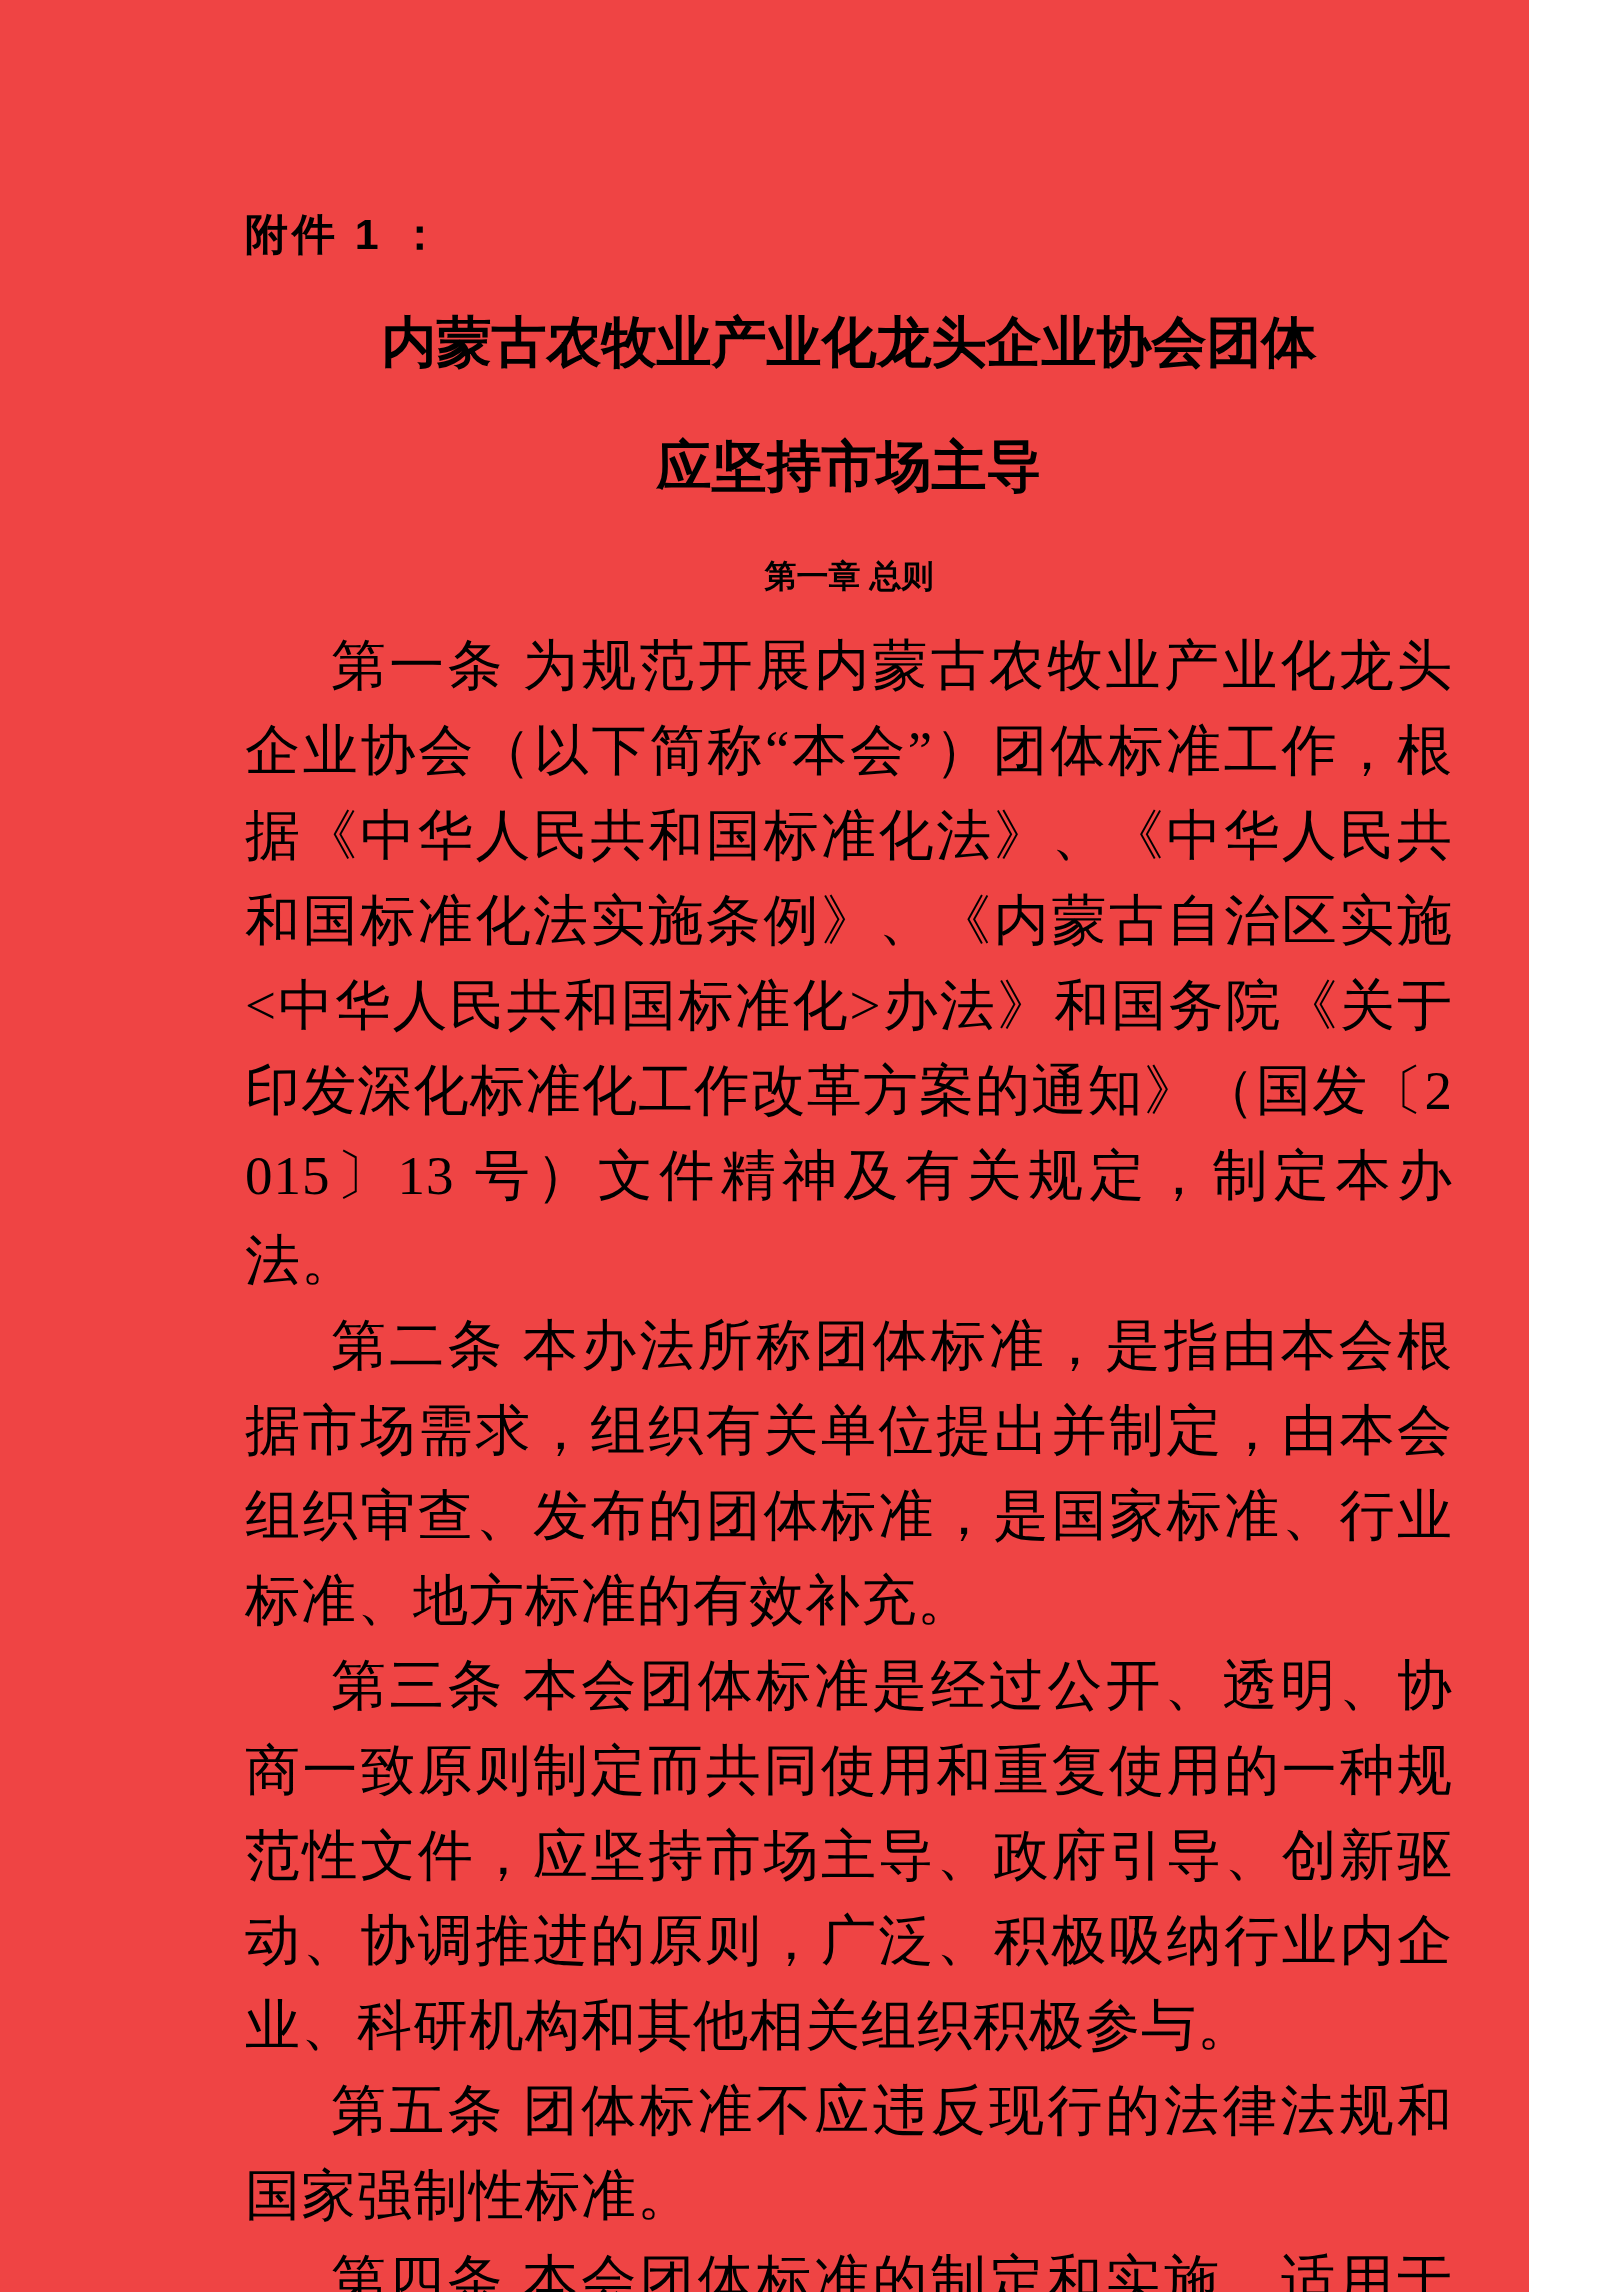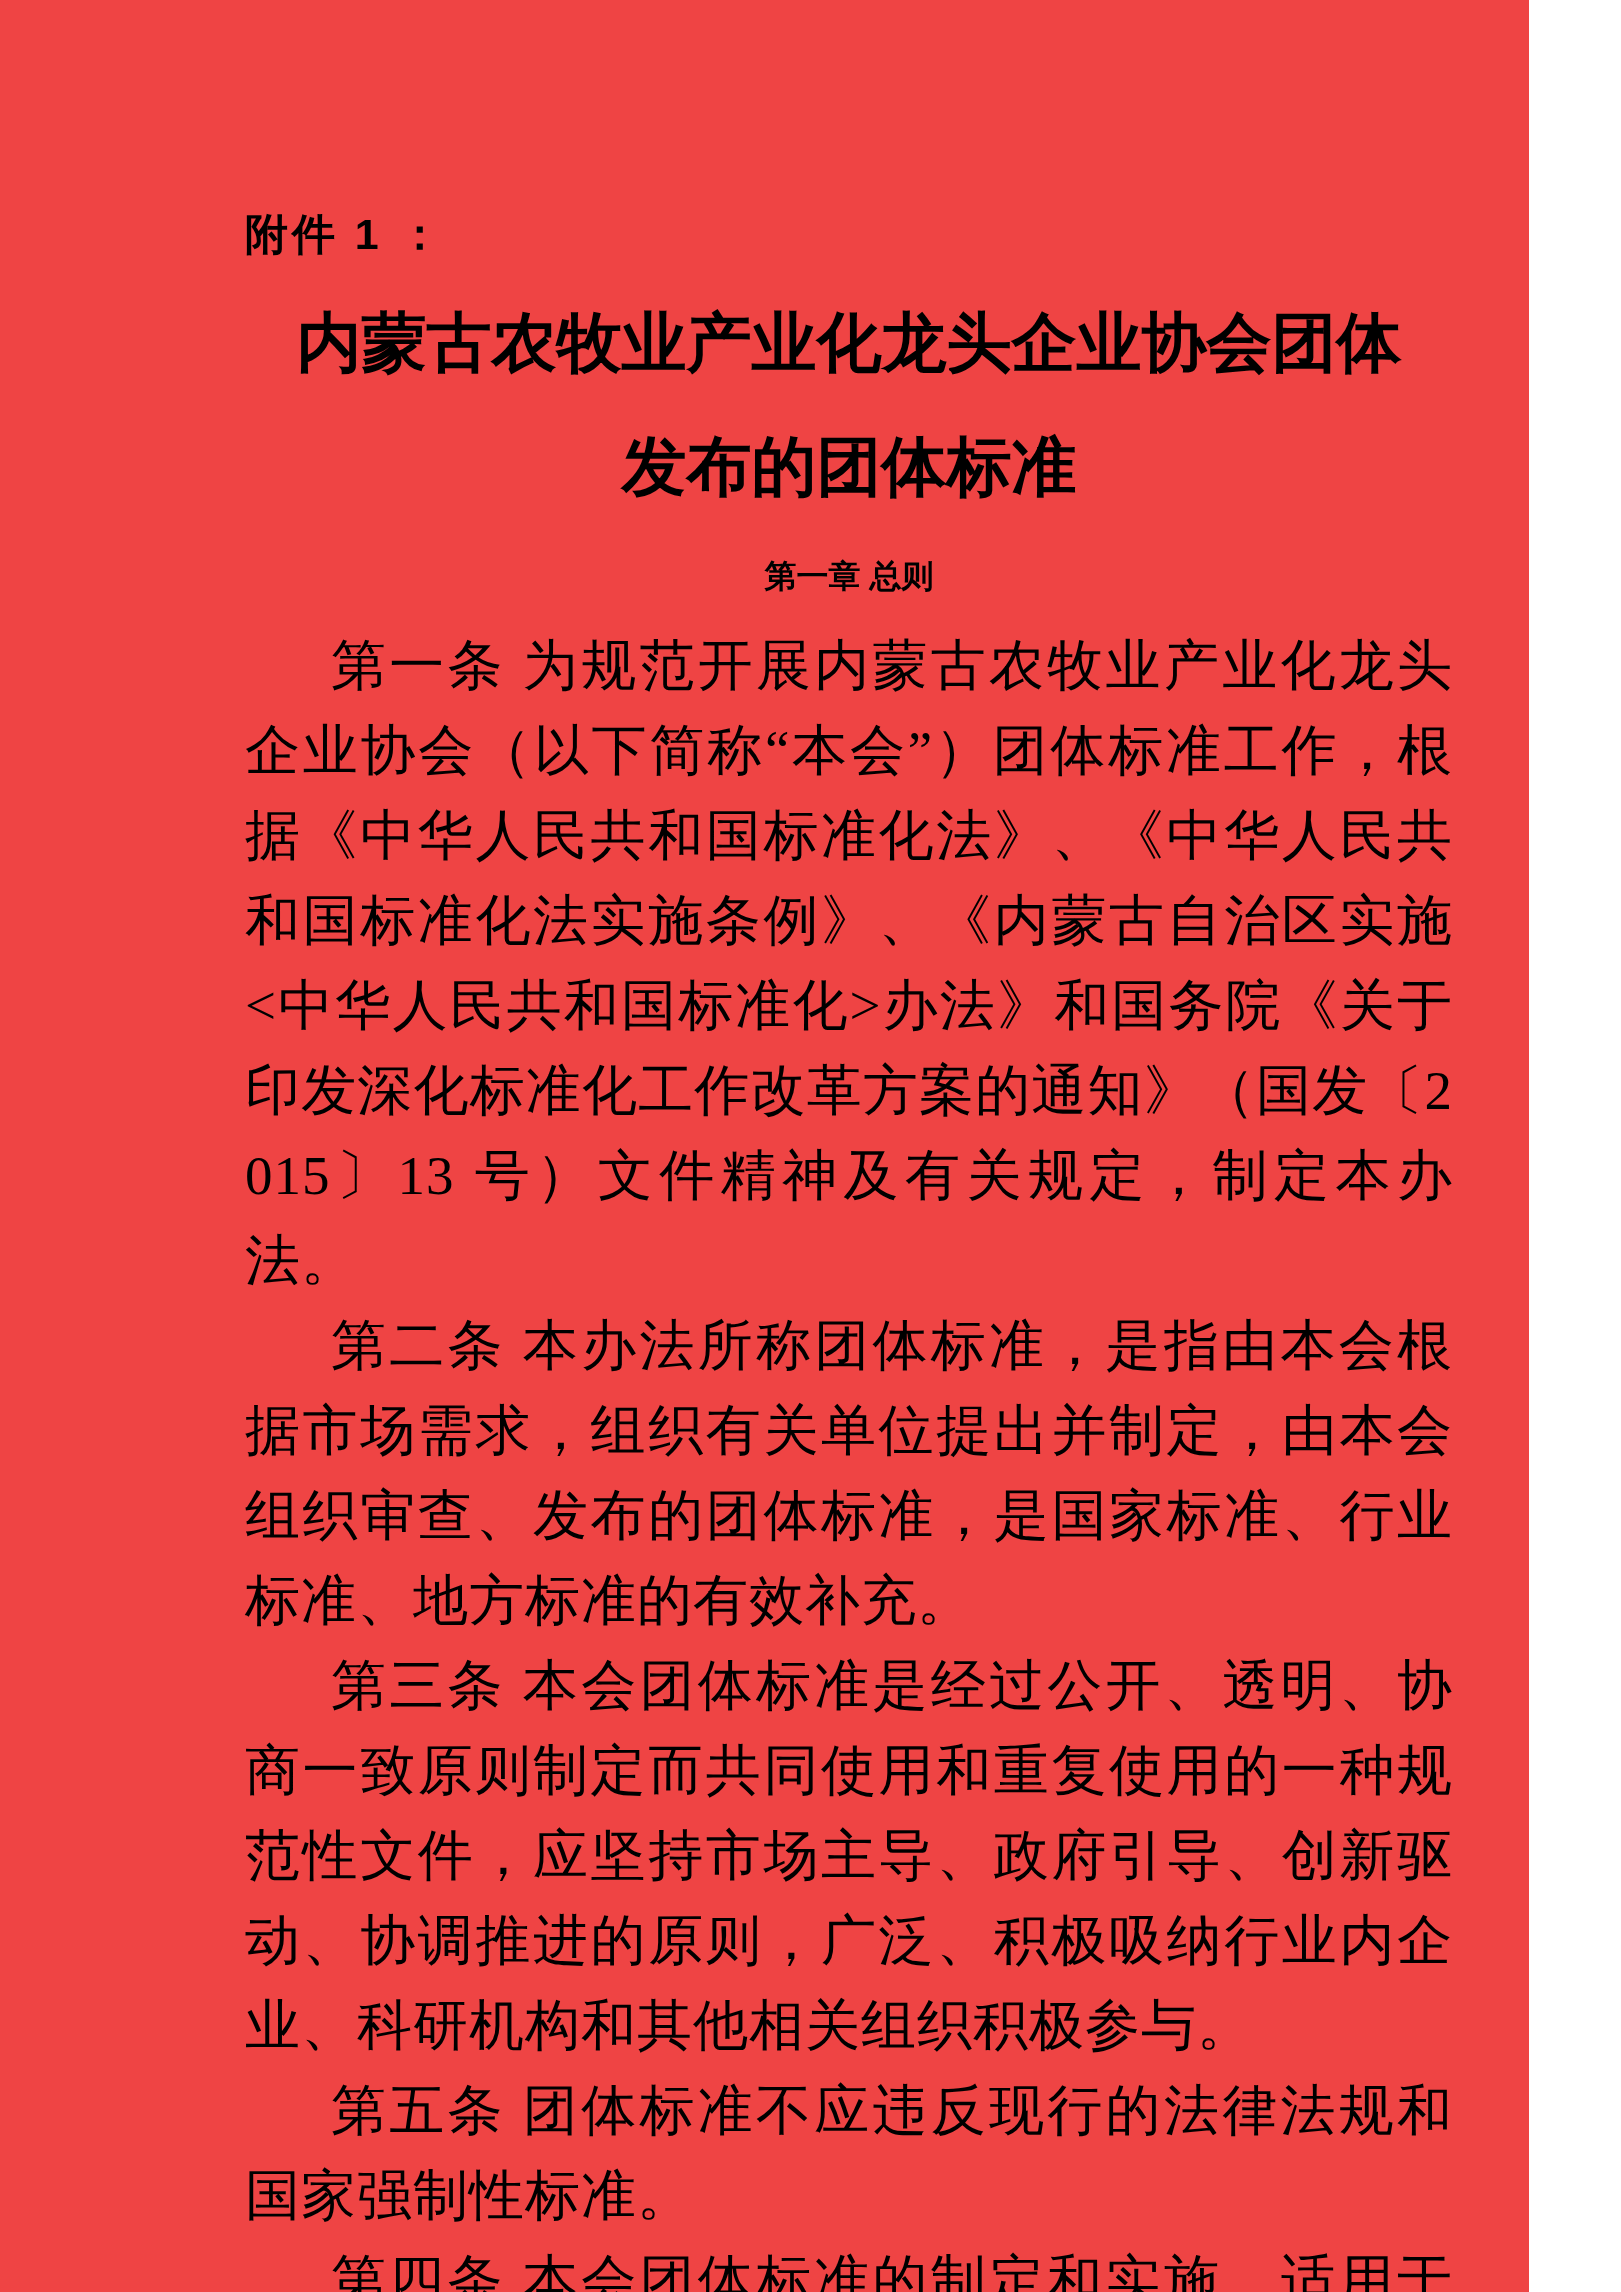--- a/index.html
+++ b/index.html
@@ -28,21 +28,21 @@
     font-weight: bold;
     font-size: 43px;
     line-height: 49px;
     letter-spacing: 3.9px;
     text-align: left;
   }
   .doc-title {
     margin-top: 21.6px;
     text-align: center;
     font-weight: bold;
-    font-size: 65px;
+    font-size: 55px;
     line-height: 124px;
     font-family: "Liberation Serif", "DejaVu Serif", serif;
   }
   .chapter-heading {
     margin-top: 19.6px;
     text-align: center;
     font-weight: bold;
     font-family: "Liberation Sans", "DejaVu Sans", sans-serif;
     font-size: 32px;
     line-height: 57px;
@@ -63,21 +63,21 @@
 </style>
 </head>
 <body>
 
 <div class="page">
   <div class="content">
     <div class="attachment-label">附件 1 ：</div>
 
     <div class="doc-title">
       <div>内蒙古农牧业产业化龙头企业协会团体</div>
-      <div>发布的团体标准</div>
+      <div>应坚持市场主导</div>
     </div>
 
     <div class="chapter-heading">第一章 总则</div>
 
     <div class="body-text">
         <p>第一条 为规范开展内蒙古农牧业产业化龙头企业协会（以下简称“本会”）团体标准工作，根据《中华人民共和国标准化法》、《中华人民共和国标准化法实施条例》、《内蒙古自治区实施&lt;中华人民共和国标准化&gt;办法》和国务院《关于印发深化标准化工作改革方案的通知》（国发〔2015〕13 号）文件精神及有关规定，制定本办法。</p>
         <p>第二条 本办法所称团体标准，是指由本会根据市场需求，组织有关单位提出并制定，由本会组织审查、发布的团体标准，是国家标准、行业标准、地方标准的有效补充。</p>
         <p>第三条 本会团体标准是经过公开、透明、协商一致原则制定而共同使用和重复使用的一种规范性文件，应坚持市场主导、政府引导、创新驱动、协调推进的原则，广泛、积极吸纳行业内企业、科研机构和其他相关组织积极参与。</p>
         <p>第五条 团体标准不应违反现行的法律法规和国家强制性标准。</p>
         <p>第四条 本会团体标准的制定和实施，适用于本办法。</p>

